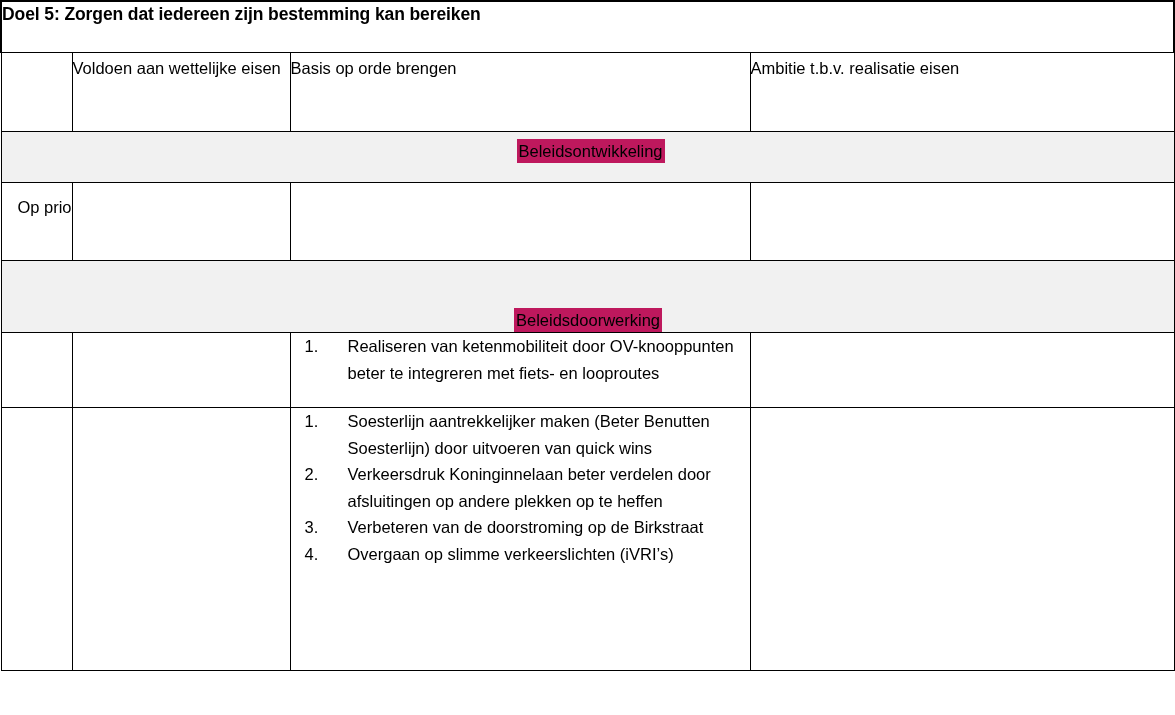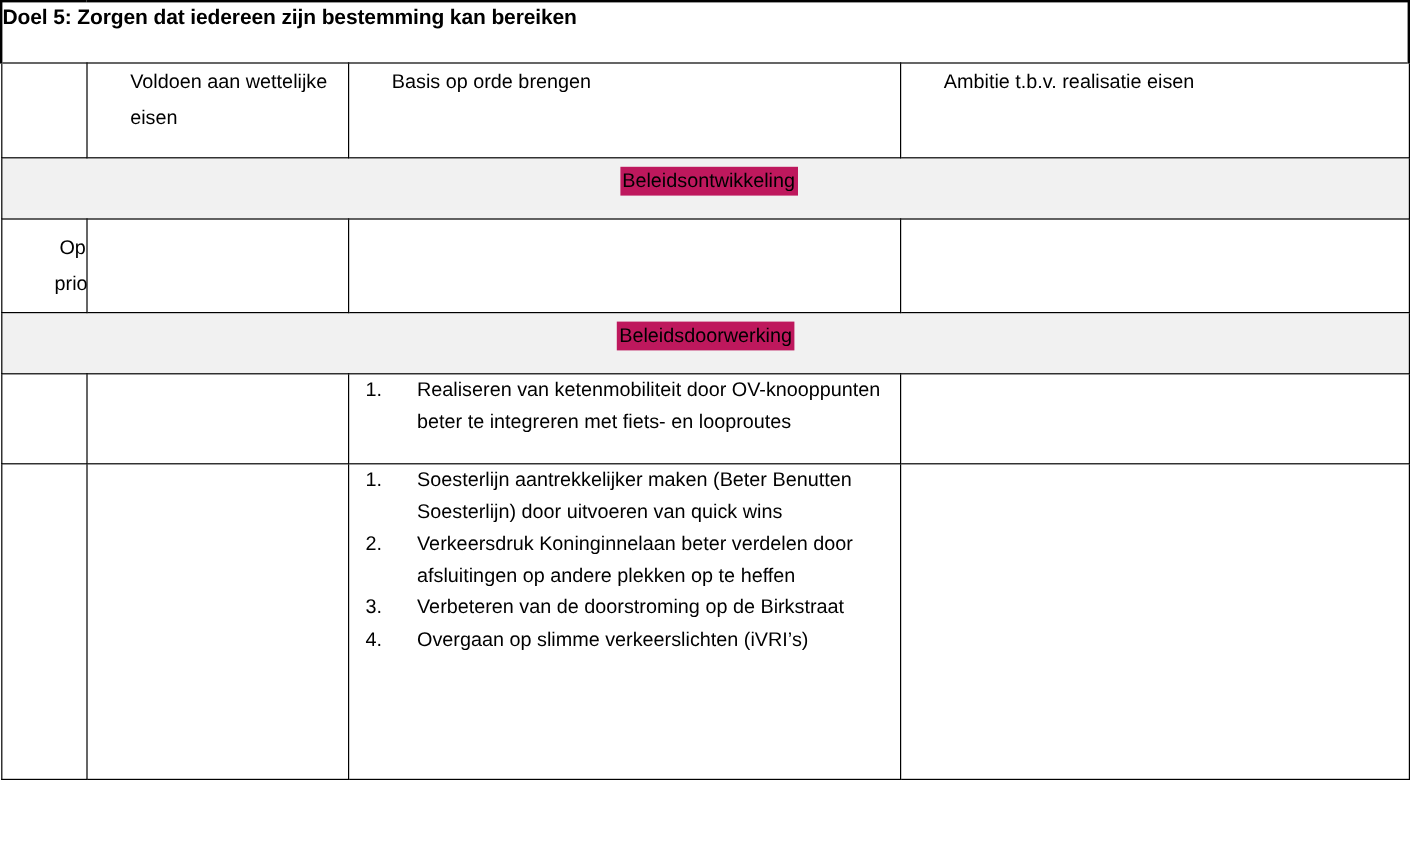--- a/index.html
+++ b/index.html
@@ -64,21 +64,20 @@
 
   
   .header-row td {
     height: 78px;
     padding: 10px 10px 0 13px;
   }
   .header-row td.col-a { padding-left: 8px; }
   .hdr-text {
     font-size: 16.5px;
     line-height: 30px;
-    margin-left: 36px;
   }
 
   
   .band-cell {
     background: #f1f1f1 !important;
     height: 50px;
     padding: 0;
     text-align: center;
     vertical-align: top;
   }
@@ -88,21 +87,21 @@
     text-align: center;
   }
   .band-label {
     display: inline-block;
     background: #be185d;
     font-size: 16.5px;
     line-height: 24px;
     padding: 0 2px;
   }
   .band-shift-a .band-inner { padding-left: 6px; }
-  .band-shift-b .band-inner { padding-left: 1px; }
+  .band-shift-b .band-inner { padding-left: 1px; margin-top: 40px; }
 
   
   .content-row td {
     padding: 0;
   }
   .list-cell {
     padding: 9px 8px 8px 0;
   }
   ol.numlist {
     margin: 0;

